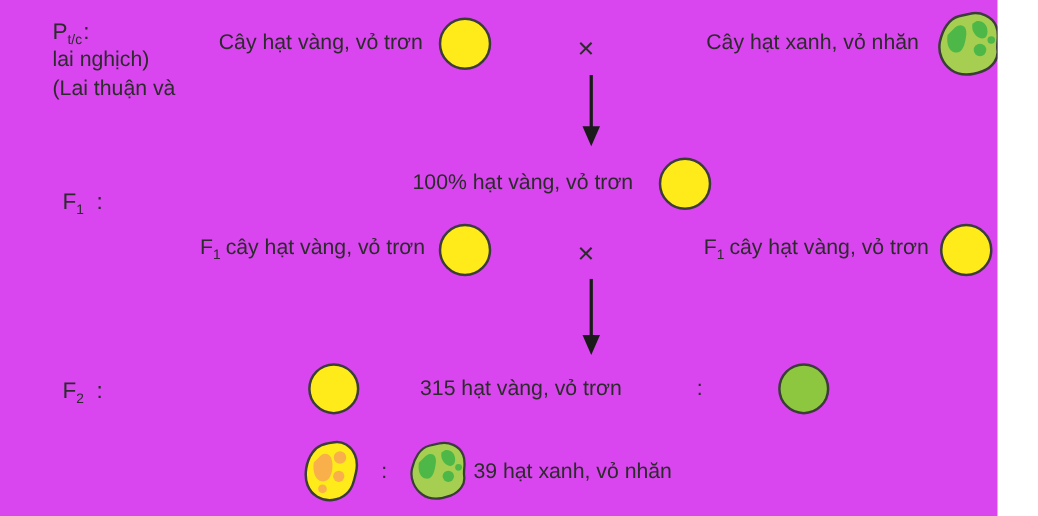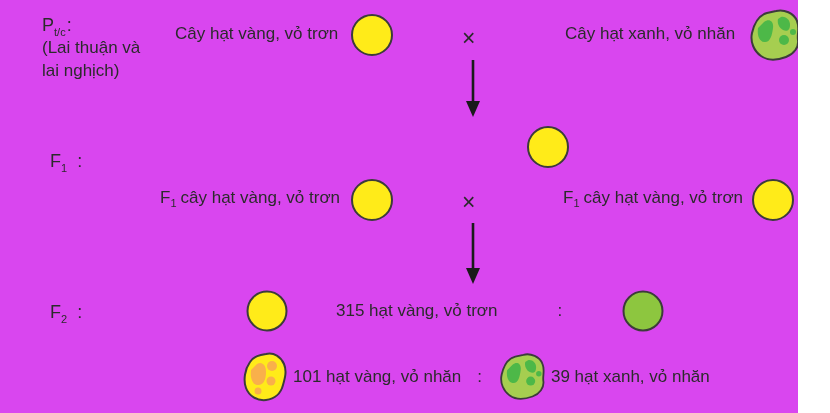--- a/index.html
+++ b/index.html
@@ -29,22 +29,22 @@
 </style>
 </head>
 <body>
 
 <div class="canvas">
 
   <div class="abs gen-label" style="left:42px; top:14px;">
     <div style="line-height:22px;">
       <span>P</span><sub class="sub">t/c</sub><span class="colon-tight">:</span>
     </div>
+    <div class="p-note" style="font-size:17px;">lai nghịch)</div>
     <div class="p-note" style="font-size:17px;">(Lai thuận và</div>
-    <div class="p-note" style="font-size:17px;">lai nghịch)</div>
   </div>
 
   <div class="abs" style="left:175px; top:24px;">Cây hạt vàng, vỏ trơn</div>
   <svg class="seed" style="left:350px; top:13px;" width="44" height="44" viewBox="0 0 44 44">
     <circle cx="22" cy="22" r="20" style="fill:var(--seed-yellow); stroke:var(--outline); stroke-width:2"></circle>
   </svg>
 
   <div class="abs cross" style="left:462px; top:27px;">×</div>
 
   <div class="abs" style="left:565px; top:24px;">Cây hạt xanh, vỏ nhăn</div>
@@ -58,20 +58,21 @@
 
   <svg class="abs" style="left:461px; top:60px;" width="24" height="58" viewBox="0 0 24 58">
     <line x1="12" y1="0" x2="12" y2="43" style="stroke:var(--arrow); stroke-width:2.6"></line>
     <polygon points="5,41 19,41 12,57" style="fill:var(--arrow)"></polygon>
   </svg>
 
   <div class="abs gen-label" style="left:50px; top:151px;">
     <span>F</span><sub class="sub">1</sub><span class="colon-gap">:</span>
   </div>
 
+  <div class="abs" style="left:330px; top:136px;">100% hạt vàng, vỏ trơn</div>
   <svg class="seed" style="left:526px; top:125px;" width="44" height="44" viewBox="0 0 44 44">
     <circle cx="22" cy="22" r="20" style="fill:var(--seed-yellow); stroke:var(--outline); stroke-width:2"></circle>
   </svg>
 
   <div class="abs" style="left:160px; top:188px;">
     <span>F</span><sub class="sub">1</sub><span class="sp">cây hạt vàng, vỏ trơn</span>
   </div>
   <svg class="seed" style="left:350px; top:178px;" width="44" height="44" viewBox="0 0 44 44">
     <circle cx="22" cy="22" r="20" style="fill:var(--seed-yellow); stroke:var(--outline); stroke-width:2"></circle>
   </svg>
@@ -106,21 +107,20 @@
   </div>
 
   <div class="f2-row" style="left:241px; top:352px; height:50px;">
     <svg class="seed-inline" width="48" height="50" viewBox="0 0 48 50">
       <path d="M25 2 C33 0 40 5 43 12 C46 19 44 26 42 33 C40 41 34 47 25 48 C16 49 8 44 5 36 C2 28 4 17 9 10 C13 4 19 3 25 2 Z" style="fill:var(--wrinkled-yellow-base); stroke:var(--outline); stroke-width:2"></path>
       <path d="M16 12 C21 9 25 13 25 20 C25 28 22 34 16 33 C11 32 9 25 10 18 Z" style="fill:var(--wrinkled-yellow-patch)"></path>
       <circle cx="31" cy="14" r="5" style="fill:var(--wrinkled-yellow-patch)"></circle>
       <circle cx="30" cy="29" r="4.5" style="fill:var(--wrinkled-yellow-patch)"></circle>
       <circle cx="17" cy="39" r="3.5" style="fill:var(--wrinkled-yellow-patch)"></circle>
     </svg>
-    <span class="f2-txt">101 hạt vàng, vỏ nhăn</span>
     <span class="ratio-sep">:</span>
     <svg class="seed-inline" width="49" height="50" viewBox="0 0 54 53">
       <path d="M28 2 C36 0 46 4 49 12 C52 19 49 25 50 31 C51 38 46 45 38 48 C30 51 20 52 13 47 C6 42 2 33 4 24 C6 15 11 6 19 4 Z" style="fill:var(--wrinkled-green-base); stroke:var(--outline); stroke-width:2"></path>
       <path d="M16 13 C21 9 26 12 25 19 C24 27 22 34 16 33 C11 32 9 26 10 19 Z" style="fill:var(--wrinkled-green-patch)"></path>
       <path d="M33 8 C38 7 42 11 42 16 C42 21 39 23 35 21 C31 19 29 14 30 10 Z" style="fill:var(--wrinkled-green-patch)"></path>
       <circle cx="36" cy="31" r="5" style="fill:var(--wrinkled-green-patch)"></circle>
       <circle cx="45" cy="23" r="3" style="fill:var(--wrinkled-green-patch)"></circle>
     </svg>
     <span class="f2-txt">39 hạt xanh, vỏ nhăn</span>
   </div>

